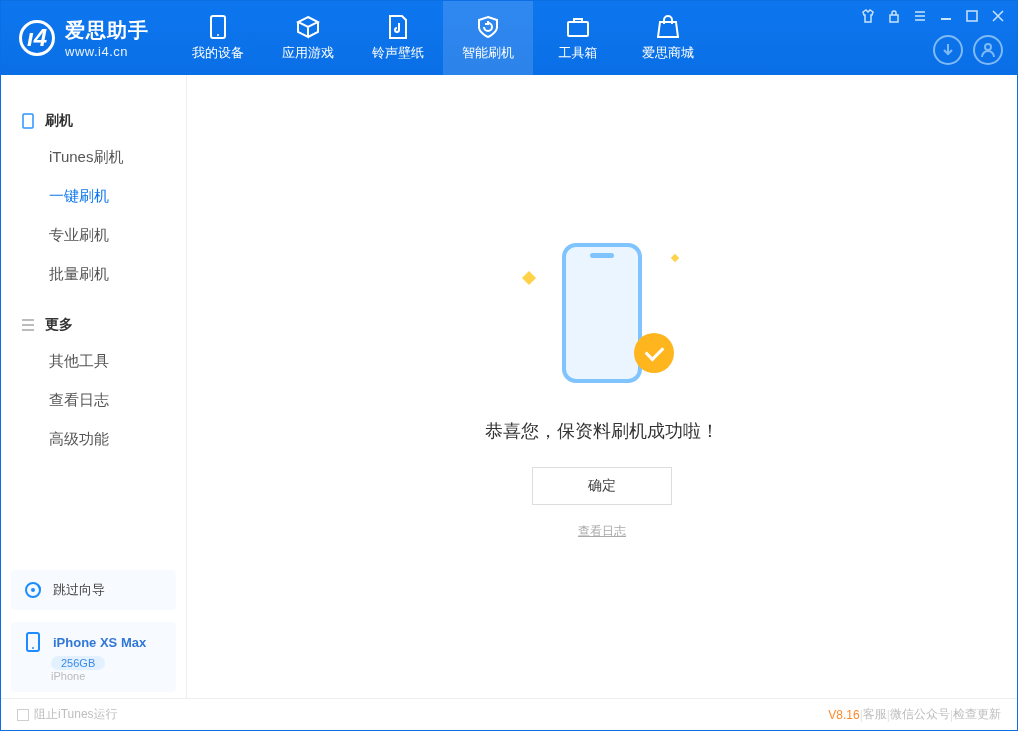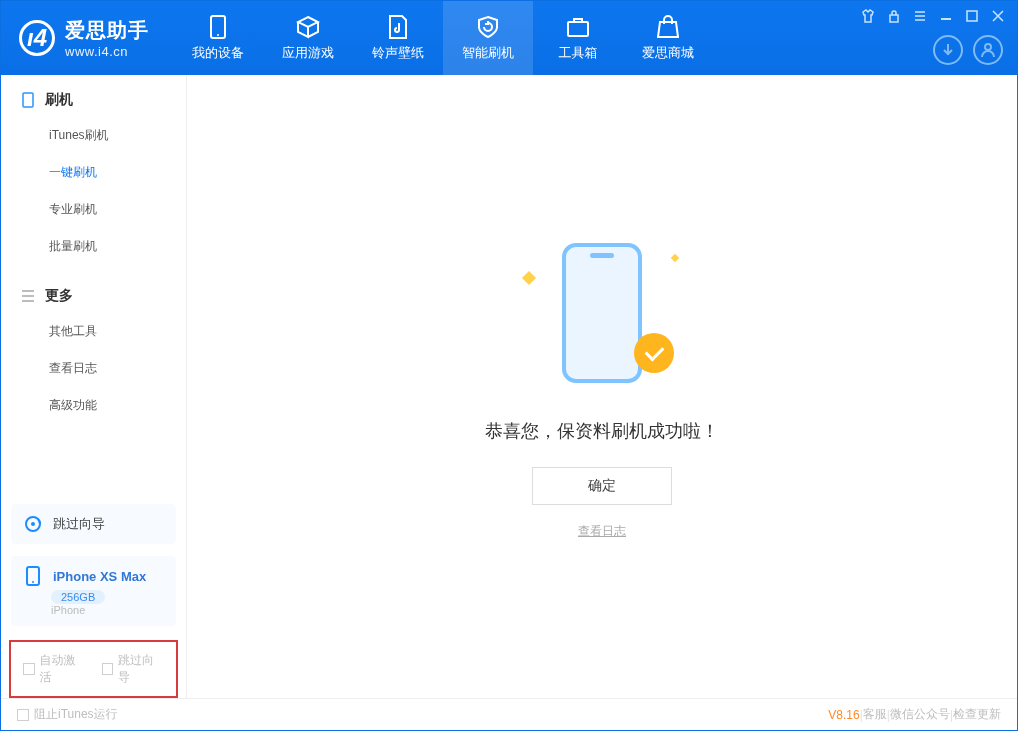--- a/index.html
+++ b/index.html
@@ -19,24 +19,24 @@
   .tab.active { background: rgba(255,255,255,0.14); }
   .topbtns { position: absolute; right: 10px; top: 6px; display: flex; gap: 8px; color:#c9e4ff; font-size:11px; align-items:center;}
   .topbtns > span, .topbtns > div { width: 18px; height:18px; display:flex;align-items:center;justify-content:center; cursor:pointer;}
   .topcircles { position:absolute; right:14px; bottom:10px; display:flex; gap:10px;}
   .topcircles div{ width:30px;height:30px;border:2px solid #7fbaf7;border-radius:50%; display:flex;align-items:center;justify-content:center;cursor:pointer;}
   
   
   .body { flex: 1; display: flex; overflow:hidden;}
   
   .sidebar { width: 186px; border-right: 1px solid #eee; display:flex; flex-direction:column;}
-  .menu { padding-top: 8px; flex:1;}
+  .menu { padding-top: 29px; flex:1;}
   .mgroup-h { display:flex;align-items:center; padding: 8px 20px; font-size:14px; color:#333; font-weight:bold;}
   .mgroup-h .gicon{ width:14px;height:14px;margin-right:10px;display:flex;align-items:center;justify-content:center;}
-  .mitem { padding: 10px 0 10px 48px; font-size:12px; color:#555; cursor:pointer;}
+  .mitem { padding: 10px 0 10px 48px; font-size:15px; color:#555; cursor:pointer;}
   .mitem.active{ color:#0d76ef;}
   .mgroup2{ margin-top:14px;}
   
   .card { margin:6px 10px; padding:10px 12px; background:#f7fbff; border-radius:4px; font-size:13px; color:#444; display:flex; align-items:center;}
   .card .cicon{ width:20px;height:20px;margin-right:10px; color:#1c8cff; display:flex;align-items:center;justify-content:center;}
   .card.device{flex-direction:column;align-items:flex-start;}
   .card.device .row1{display:flex;align-items:center;font-weight:bold;color:#3177d6;}
   .badge{ display:inline-block; background:#e3f1ff;color:#3a8be8;border-radius:10px;padding:1px 10px;font-size:11px;margin:4px 0 0 28px;}
   .subt{margin-left:28px;font-size:11px;color:#bbb;}
   
@@ -228,30 +228,20 @@
                 <rect x="1" y="1" width="12" height="18" rx="2" fill="none" stroke="#1c8cff" stroke-width="2"></rect>
                 <circle cx="7" cy="16" r="1" fill="#1c8cff"></circle>
               </svg>
             </span>
           <span>iPhone XS Max</span>
         </div>
         <span class="badge">256GB</span>
         <span class="subt">iPhone</span>
       </div>
 
-      <div class="opts">
-        <label class="chk">
-            <span class="box"></span>
-            <span>自动激活</span>
-          </label>
-        <label class="chk">
-            <span class="box"></span>
-            <span>跳过向导</span>
-          </label>
-      </div>
     </div>
 
     <div class="main">
       <div class="hero">
         <div class="spark s1"></div>
           <div class="spark s2"></div>
         <div class="phone"></div>
         <div class="okcirc"></div>
       </div>
       <div class="msg">恭喜您，保资料刷机成功啦！</div>

